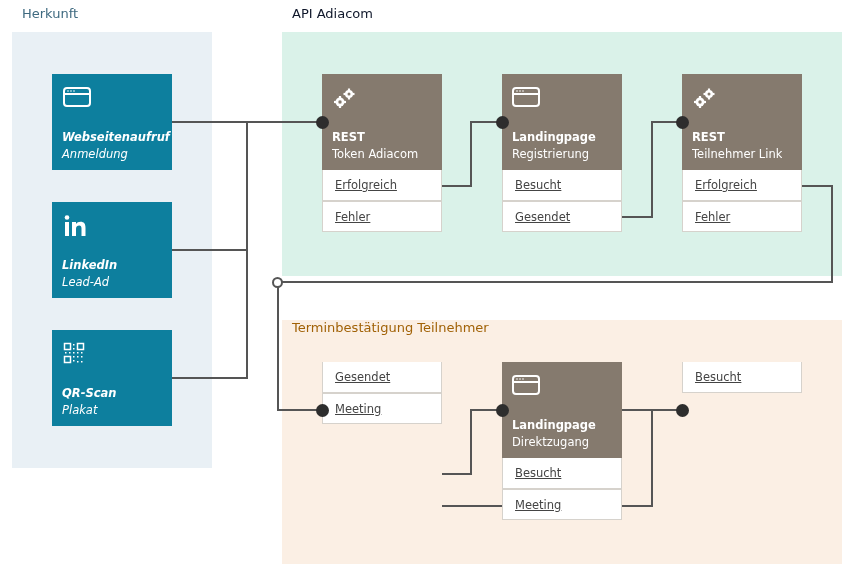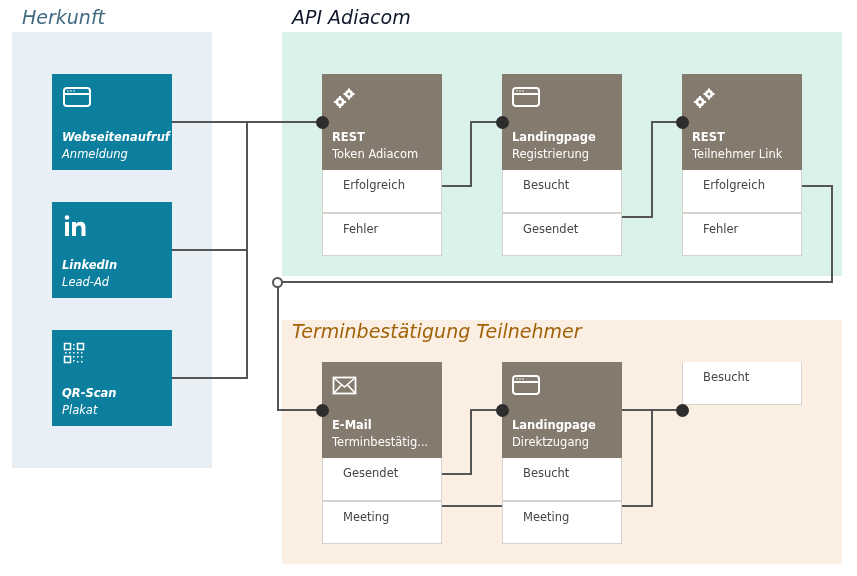--- a/index.html
+++ b/index.html
@@ -1,38 +1,38 @@
 <!DOCTYPE html>
 <html><head>
 <meta charset="utf-8">
 <style>
   html, body { margin:0; padding:0; background:#ffffff; }
   body { width:857px; height:576px; position:relative; overflow:hidden;
          font-family:"DejaVu Sans","Liberation Sans",sans-serif; }
-  .group-title { position:absolute; font-size:19px; white-space:nowrap;font-style:italic; }
+  .group-title { position:absolute; font-size:13px; white-space:nowrap; }
   .group-bg { position:absolute; }
   #g-herkunft-title { left:22px; top:6px; color:#3f6a80; }
   #g-herkunft-bg { left:12px; top:32px; width:200px; height:436px; background:#e9f0f5; }
   #g-api-title { left:292px; top:6px; color:#0f172a; }
   #g-api-bg { left:282px; top:32px; width:560px; height:244px; background:#daf2e9; }
   #g-term-title { left:292px; top:294px; color:#a16207;margin-top:26px; }
   #g-term-bg { left:282px; top:320px; width:560px; height:244px; background:#fbefe4; }
 
   .src { position:absolute; left:52px; width:120px; height:96px; background:#0d7f9e; color:#fff;font-style:italic; }
   .src .icon { position:absolute; left:11px; top:12px; width:30px; height:24px; }
   .src .t1 { position:absolute; left:10px; top:56px; font-size:11.5px; font-weight:bold; white-space:nowrap; }
   .src .t2 { position:absolute; left:10px; top:73px; font-size:11.5px; white-space:nowrap; }
 
   .node { position:absolute; width:120px; }
   .node .head { position:relative; height:96px; background:#857a6e; color:#fff;text-align:right; }
   .node .head .icon { position:absolute; left:10px; top:12px; width:30px; height:24px; }
   .node .head .t1 { position:absolute; left:10px; top:56px; font-size:11.5px; font-weight:bold; white-space:nowrap; }
   .node .head .t2 { position:absolute; left:10px; top:73px; font-size:11.5px; white-space:nowrap; overflow:hidden; max-width:106px; }
-  .node .out { height:43px; background:#ffffff; border:1px solid #d6d2cc; border-top:none;
-               font-size:11.5px; color:#444; line-height:31px; padding-left:20px; box-sizing:border-box; }
+  .node .out { height:31px; background:#ffffff; border:1px solid #d6d2cc; border-top:none;
+               font-size:11.5px; color:#444; line-height:31px; padding-left:12px; box-sizing:border-box;text-decoration:underline; }
   .node .out + .out { border-top:1px solid #d6d2cc; }
 
   svg.wires { position:absolute; left:0; top:0; width:857px; height:576px; pointer-events:none; }
   .dot { position:absolute; width:13px; height:13px; border-radius:50%; background:#2d2d2d; }
   .hollow { position:absolute; width:7px; height:7px; border-radius:50%; background:#fff; border:2px solid #555; }
 </style>
 </head>
 <body>
 
 <div id="g-herkunft-bg" class="group-bg"></div>
@@ -169,28 +169,20 @@
         </g>
       </svg>
     <div class="t1">REST</div>
     <div class="t2">Teilnehmer Link</div>
   </div>
   <div class="out">Erfolgreich</div>
   <div class="out">Fehler</div>
 </div>
 
 <div class="node" style="left:322px;top:362px">
-  <div class="head">
-    <svg class="icon" viewBox="0 0 30 24">
-        <rect x="1.5" y="3.5" width="22" height="16" fill="none" stroke="#fff" stroke-width="1.8"></rect>
-        <path d="M1.5 3.5 L12.5 13 L23.5 3.5 M1.5 19.5 L9.5 11 M23.5 19.5 L15.5 11" fill="none" stroke="#fff" stroke-width="1.6"></path>
-      </svg>
-    <div class="t1">E-Mail</div>
-    <div class="t2">Terminbestätig...</div>
-  </div>
   <div class="out">Gesendet</div>
   <div class="out">Meeting</div>
 </div>
 
 <div class="node" style="left:502px;top:362px">
   <div class="head">
     <svg class="icon" viewBox="0 0 30 24">
         <rect x="1" y="2" width="26" height="18" rx="3" fill="none" stroke="#fff" stroke-width="2"></rect>
         <line x1="1" y1="8" x2="27" y2="8" stroke="#fff" stroke-width="2"></line>
         <circle cx="5" cy="5" r="0.8" fill="#fff"></circle>

